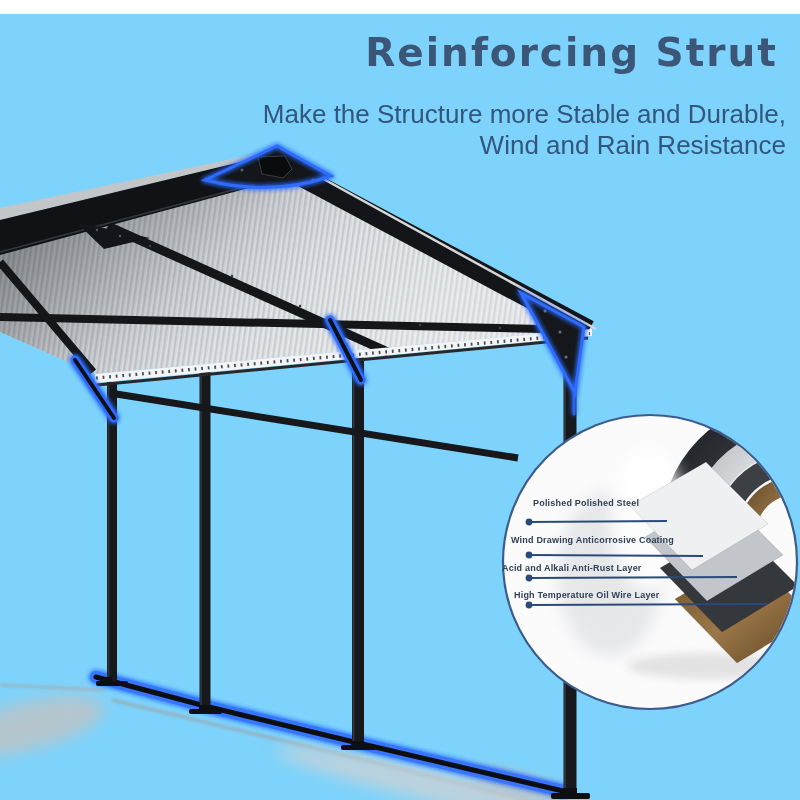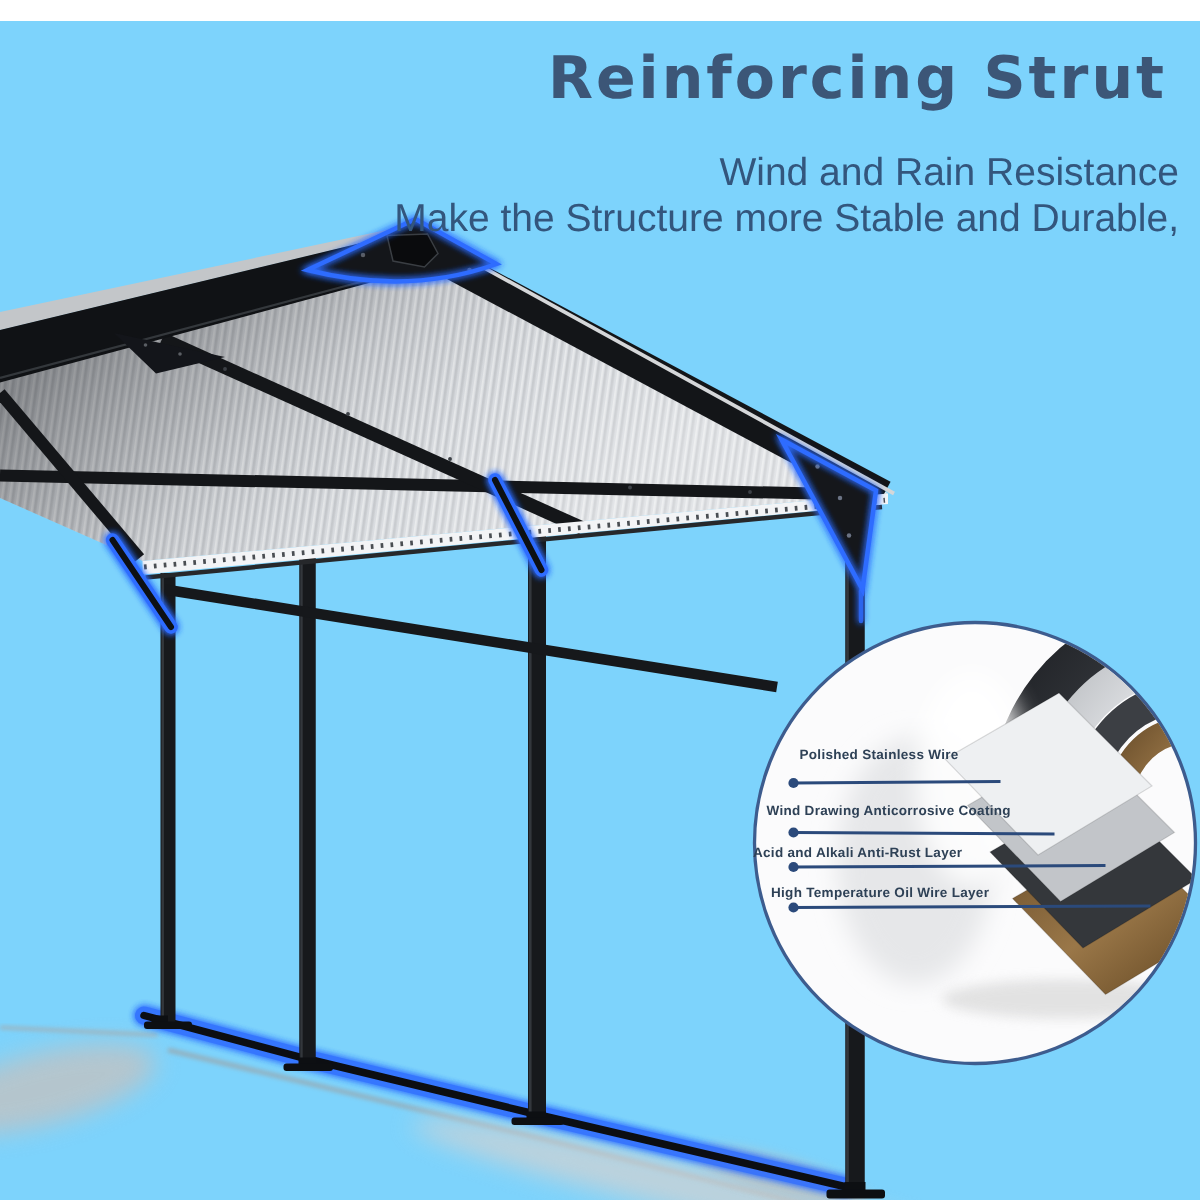--- a/index.html
+++ b/index.html
@@ -197,22 +197,22 @@
       <circle cx="529" cy="508" r="3.4"></circle>
       <circle cx="529" cy="541" r="3.4"></circle>
       <circle cx="529" cy="564" r="3.4"></circle>
       <circle cx="529" cy="591" r="3.4"></circle>
     </g>
   </svg>
 
   <div class="headline">Reinforcing Strut</div>
 
   <div class="subheadline">
+    <div>Make the Structure more Stable and Durable,</div>
     <div>Wind and Rain Resistance</div>
-    <div>Make the Structure more Stable and Durable,</div>
   </div>
 
-  <div class="layer-label ll-1">Polished Stainless Wire</div>
+  <div class="layer-label ll-1">Polished Polished Steel</div>
   <div class="layer-label ll-2">Wind Drawing Anticorrosive Coating</div>
   <div class="layer-label ll-3">Acid and Alkali Anti-Rust Layer</div>
   <div class="layer-label ll-4">High Temperature Oil Wire Layer</div>
 
 </div>
 
 </body></html>

